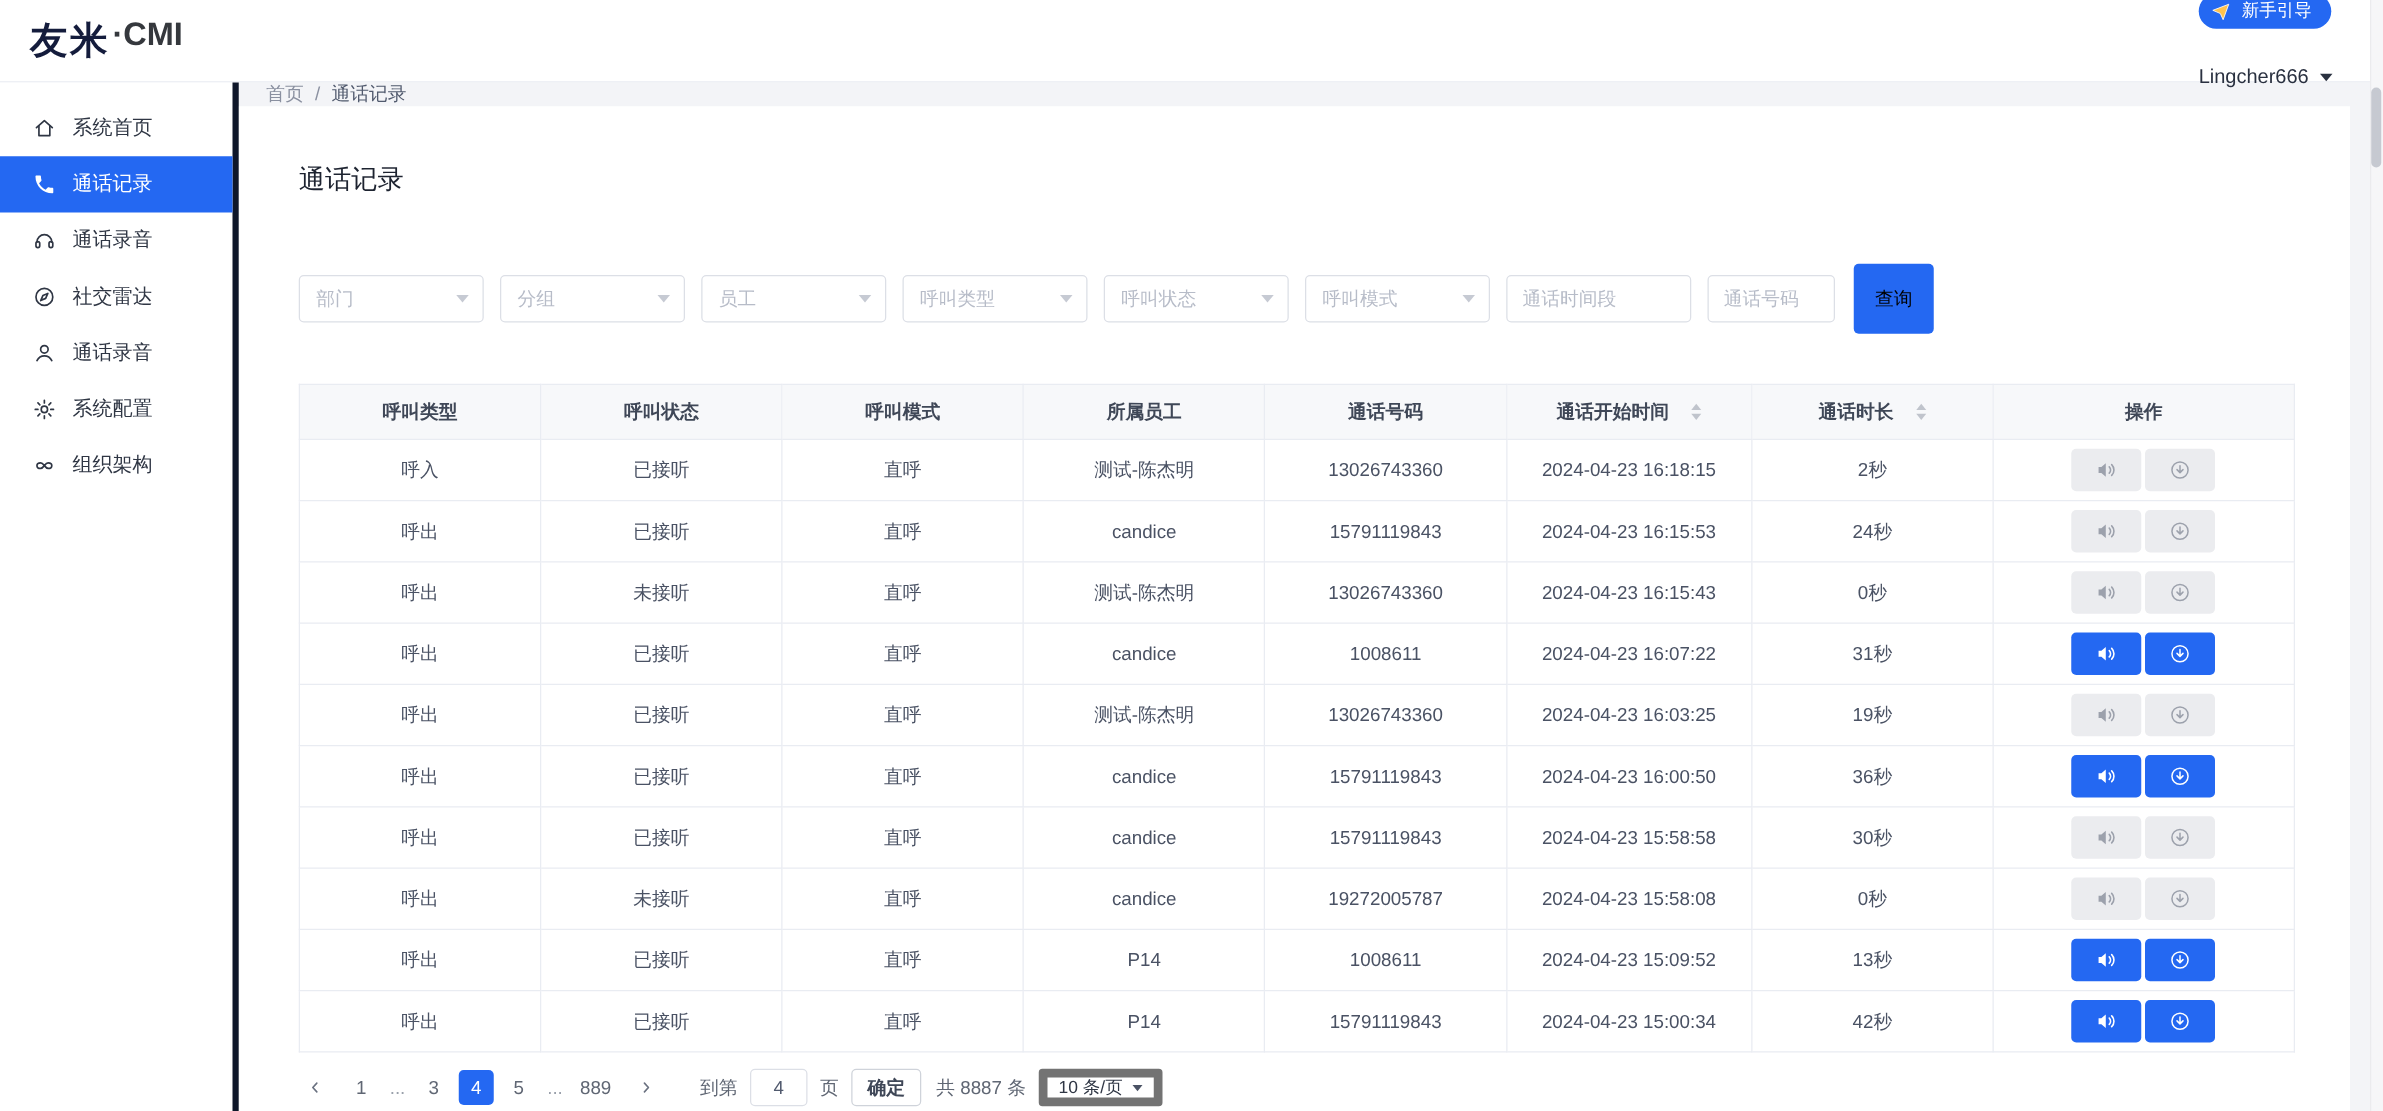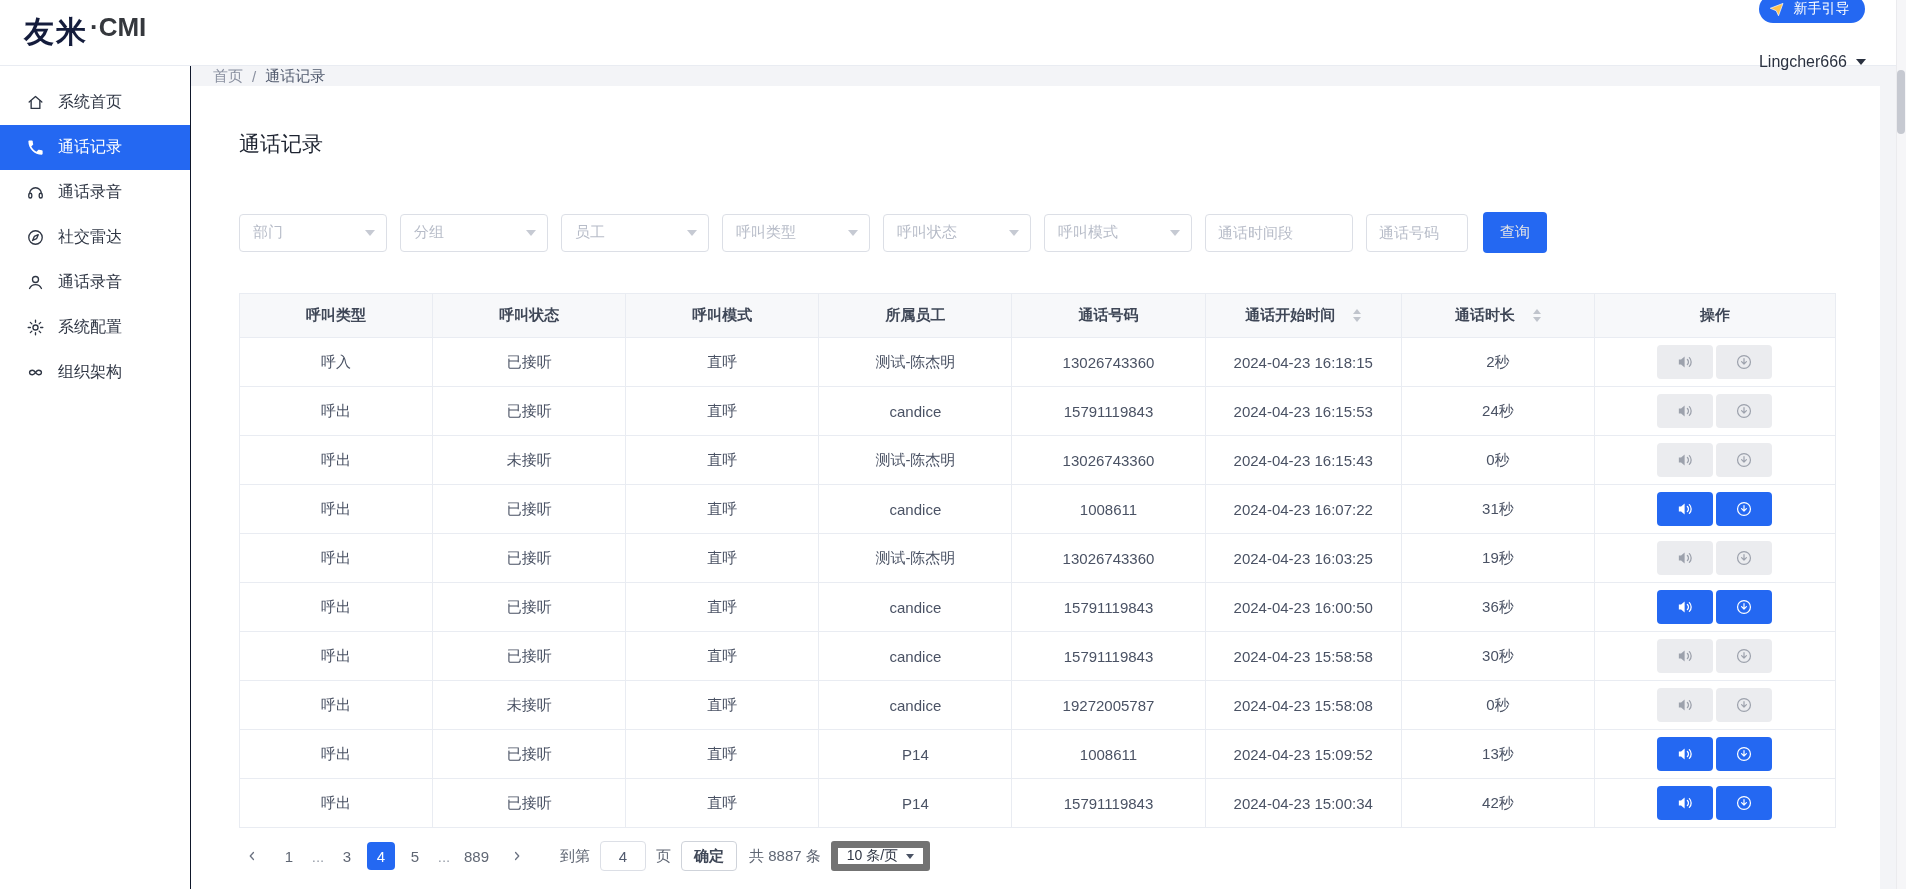--- a/index.html
+++ b/index.html
@@ -23,21 +23,21 @@
   .guide-badge{
     background:var(--primary); color:#fff; height:28px; border-radius:14px;
     display:flex; align-items:center; gap:7px; padding:0 16px 0 9px;
     font-size:14px; cursor:pointer;
   }
   .guide-badge svg{ width:18px; height:18px; }
   .user-menu{ display:flex; align-items:center; gap:9px; font-size:16px; color:#2a3140; cursor:pointer; }
   .caret-dark{ width:0;height:0;border-left:5px solid transparent;border-right:5px solid transparent;border-top:6px solid #2a3140; }
   
   .main-row{ display:flex; height:823px; }
-  .sidebar{ width:191px; background:#fff; border-right:1px solid #0f172a; padding-top:14px; flex-shrink:0; }
+  .sidebar{ width:191px; background:#fff; border-right:5px solid #0f172a; padding-top:14px; flex-shrink:0; }
   .side-item{
     height:45px; display:flex; align-items:center; gap:13px;
     padding-left:26px; font-size:16px; color:#2f3644; cursor:pointer;
   }
   .side-item svg{ width:19px; height:19px; flex-shrink:0; }
   .side-item.active{ background:var(--primary); color:#fff; }
   .content{ flex:1; display:flex; flex-direction:column; overflow:hidden; }
   .breadcrumb{ height:56px; display:flex; align-items:center; gap:9px; padding-left:22px; font-size:15px; color:#8a90a0; }
   .breadcrumb .current{ color:#515a6e; }
   .card{ background:#fff; flex:1; margin-right:26px; padding:32px 44px 0 48px; }
@@ -51,21 +51,21 @@
   }
   .caret-gray{ width:0;height:0;border-left:5px solid transparent;border-right:5px solid transparent;border-top:6px solid #c6cad3; }
   .text-input{
     height:38px; border:1px solid #dcdfe6; border-radius:4px; padding:0 12px;
     font-size:15px; color:#515a6e; font-family:inherit; outline:none; background:#fff;
   }
   .text-input::placeholder{ color:#b7bcc8; }
   .input-time{ width:148px; }
   .input-phone{ width:102px; }
   .search-btn{
-    height:41px; width:64px; background:var(--primary); color:#e5e5e5; border:none; border-radius:4px;
+    height:56px; width:64px; background:var(--primary); color:#000000; border:none; border-radius:4px;
     font-size:15px; font-family:inherit; cursor:pointer; margin-left:2px;
   }
   
   .table-wrap{ margin-top:40px; }
   table{ width:100%; border-collapse:collapse; table-layout:fixed; }
   th,td{ border:1px solid #e9ecf2; text-align:center; font-size:15px; overflow:hidden; white-space:nowrap; }
   th{ height:44px; background:#f7f8fa; color:#3f4757; font-weight:700; cursor:default; }
   td{ height:49px; color:#4a5264; }
   .th-flex{ display:flex; align-items:center; justify-content:center; gap:18px; }
   .sort{ display:inline-flex; flex-direction:column; gap:3px; }

